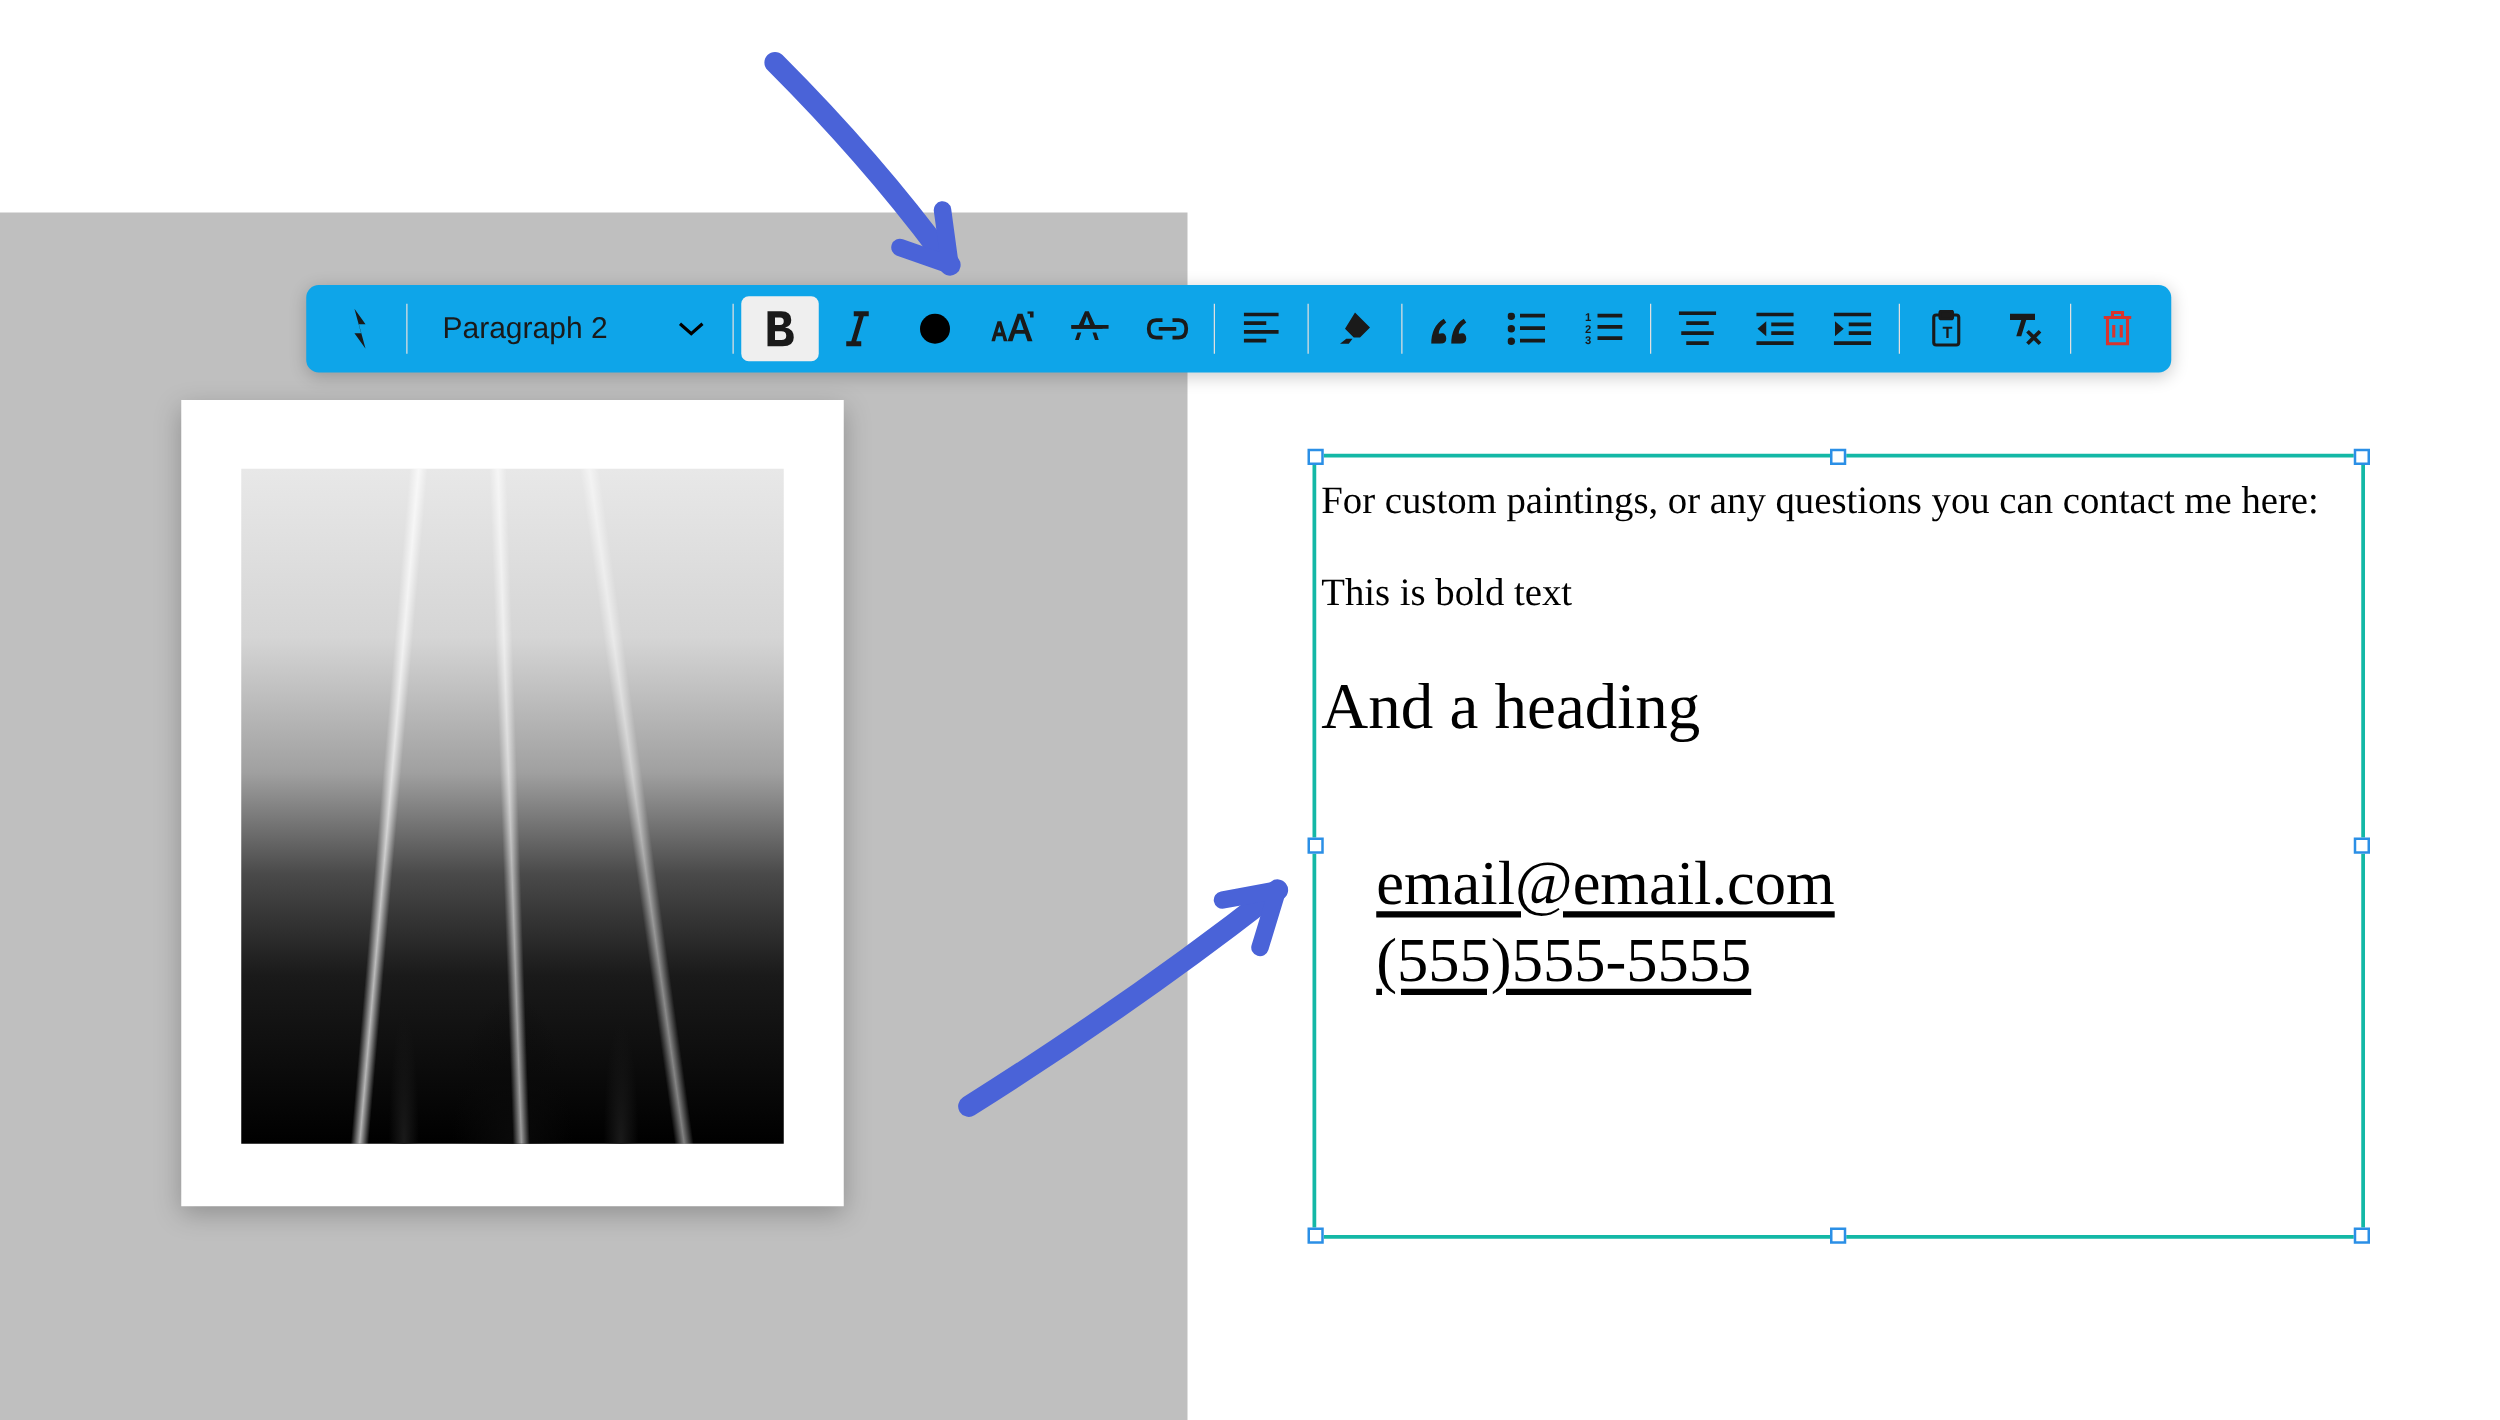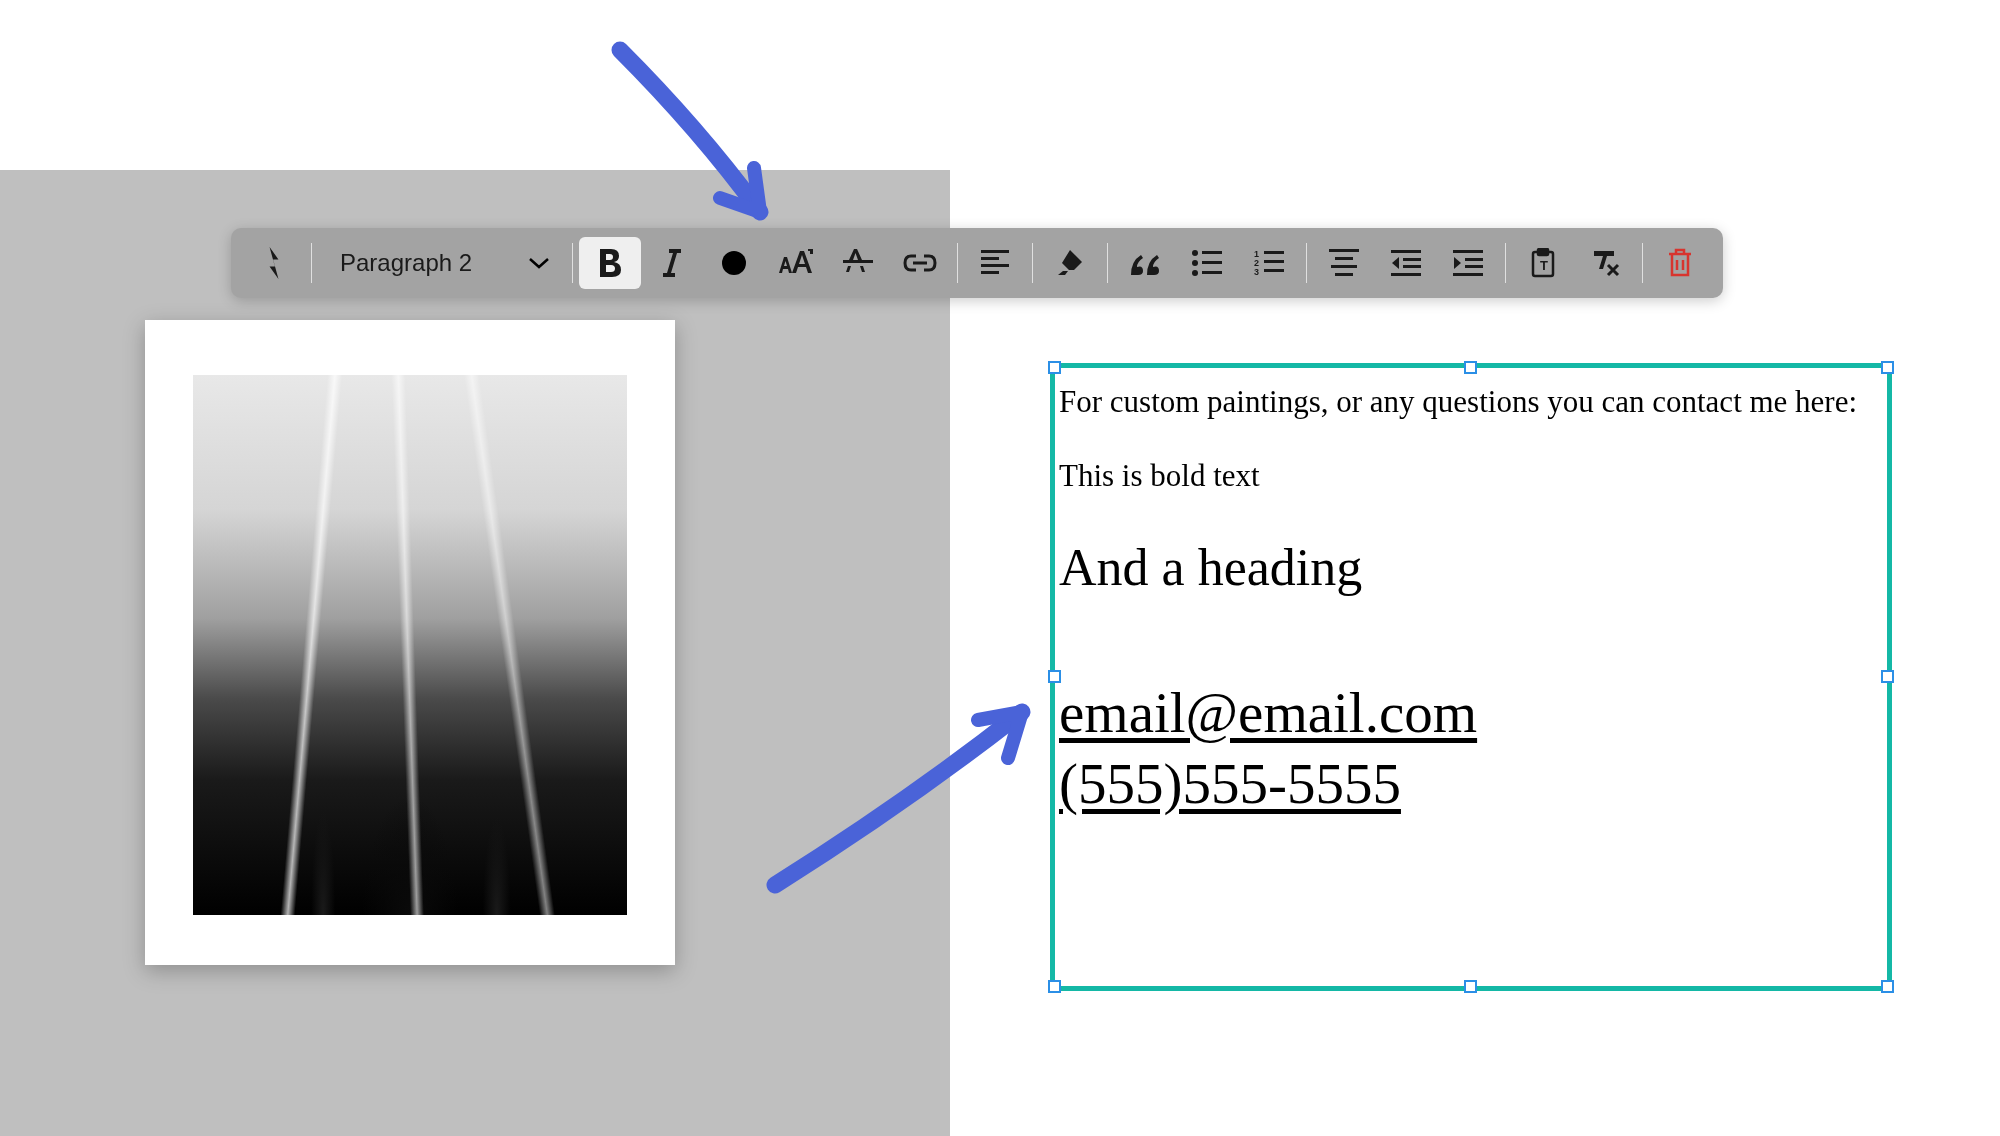--- a/index.html
+++ b/index.html
@@ -45,24 +45,24 @@
       position: absolute;
       inset: 0;
       background:
         linear-gradient(95deg, transparent 28%, rgba(255,255,255,0.7) 29.5%, transparent 31%),
         linear-gradient(88deg, transparent 48%, rgba(255,255,255,0.6) 49.5%, transparent 51%),
         linear-gradient(82deg, transparent 68%, rgba(255,255,255,0.5) 69.5%, transparent 71%);
       mix-blend-mode: screen;
     }
     .toolbar {
       position: absolute;
-      left: 231px;
+      left: 245px;
       top: 228px;
       height: 70px;
-      background: #a3a3a3;
+      background: #0ea5e9;
       border-radius: 10px;
       box-shadow: 0 3px 14px rgba(0,0,0,0.2);
       display: flex;
       align-items: center;
       padding: 0 12px;
       z-index: 100;
     }
     .tb-btn {
       width: 62px;
       height: 52px;
@@ -103,21 +103,21 @@
       font-size: 72px;
       color: #000;
       letter-spacing: 1px;
     }
     .text-block {
       position: absolute;
       left: 1050px;
       top: 363px;
       width: 842px;
       height: 628px;
-      border: 5px solid #14b8a6;
+      border: 3px solid #14b8a6;
     }
     .sel-handle {
       position: absolute;
       width: 13px;
       height: 13px;
       background: #ffffff;
       border: 2px solid #2b8fe6;
     }
     .h-tl { left: -7px; top: -7px; }
     .h-tc { left: calc(50% - 7px); top: -7px; }
@@ -143,26 +143,27 @@
       margin-bottom: 44px;
     }
     .para-heading {
       font-size: 52px;
       font-weight: 300;
       margin-bottom: 80px;
       letter-spacing: 0px;
       font-family: Liberation Serif, serif;
     }
     .para-link {
-      font-size: 57px;
+      font-size: 50px;
       font-weight: 300;
       text-decoration: underline;
       text-underline-offset: 6px;
       line-height: 1.25;
       letter-spacing: 0px;
+      margin-left: 44px;
     }
     .arrow {
       position: absolute;
       z-index: 200;
     }
     svg { display: block; }
   </style>
 </head>
 <body>
 

